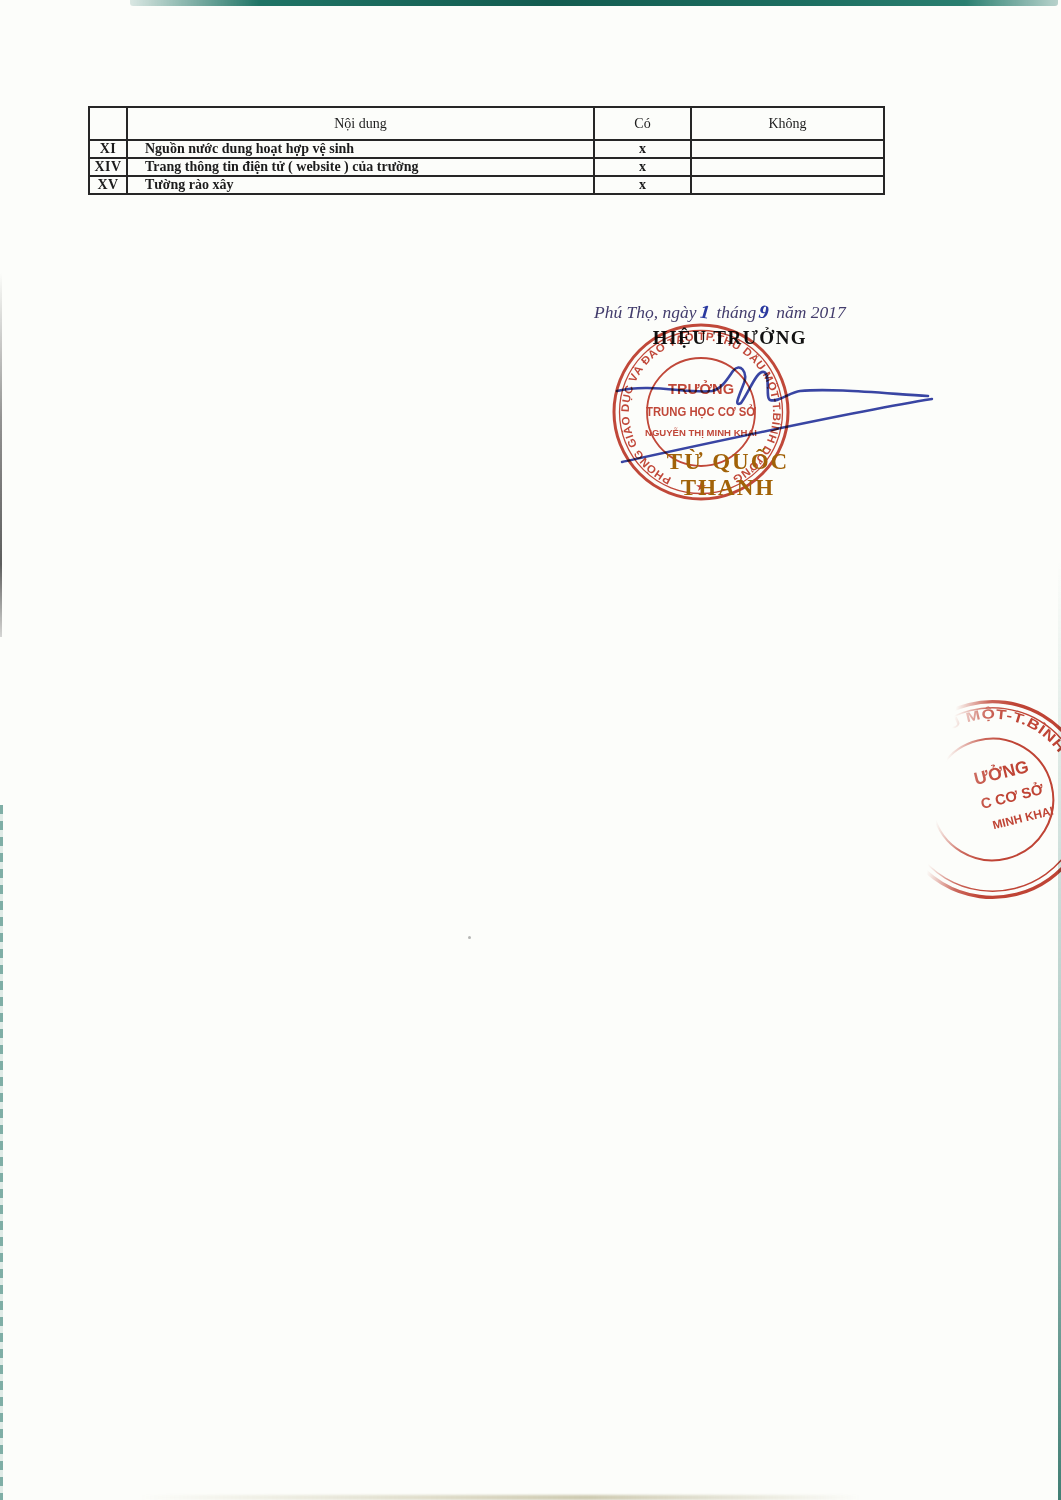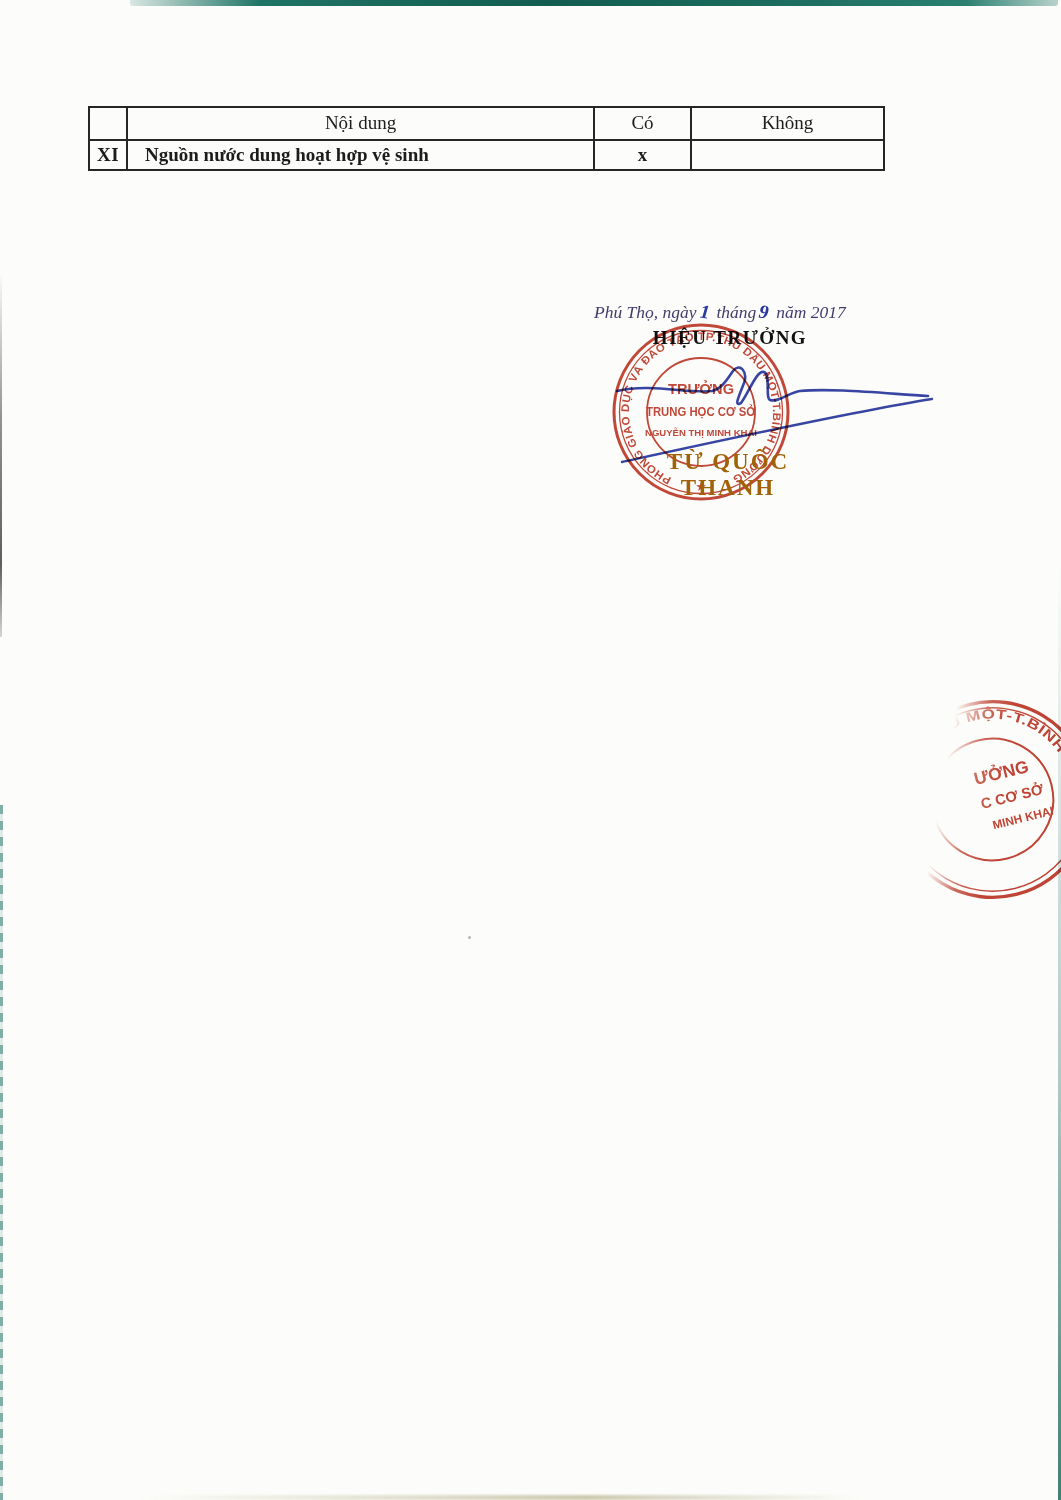--- a/index.html
+++ b/index.html
@@ -45,24 +45,24 @@
   }
 
   
   .tbl{
     position:absolute;left:88px;top:106px;width:795px;
     border-collapse:collapse;table-layout:fixed;
   }
   .tbl th,.tbl td{
     border:2px solid #262626;
     padding:0;overflow:hidden;white-space:nowrap;
-    font-size:19px;line-height:1.1;
+    font-size:14px;line-height:1.1;
   }
   .tbl thead tr{height:33px;}
-  .tbl tbody tr{height:30px;}
+  .tbl tbody tr{height:18px;}
   .th-txt{font-weight:400;text-align:center;}
   .td-num{font-weight:700;text-align:center;font-size:15.5px;letter-spacing:.5px;}
   .td-content{font-weight:700;text-align:left;padding-left:17px !important;font-size:16.5px;}
   .td-mark{font-weight:700;text-align:center;font-size:15px;}
 
   
   .place-date{
     position:absolute;left:594px;top:301px;width:280px;
     font-style:italic;font-size:17.5px;color:#423c6c;white-space:nowrap;
   }
@@ -124,20 +124,32 @@
         <th class="th-txt">Không</th>
       </tr>
     </thead>
     <tbody>
       <tr>
         <td class="td-num">XI</td>
         <td class="td-content">Nguồn nước dung hoạt hợp vệ sinh</td>
         <td class="td-mark">x</td>
         <td class="td-mark"></td>
       </tr>
+      <tr>
+        <td class="td-num">XIV</td>
+        <td class="td-content">Trang thông tin điện tử ( website ) của trường</td>
+        <td class="td-mark">x</td>
+        <td class="td-mark"></td>
+      </tr>
+      <tr>
+        <td class="td-num">XV</td>
+        <td class="td-content">Tường rào xây</td>
+        <td class="td-mark">x</td>
+        <td class="td-mark"></td>
+      </tr>
     </tbody>
   </table>
 
   <div class="place-date"><span>Phú Thọ, ngày</span><span class="hand-digit">1</span> <span>tháng</span><span class="hand-digit">9</span> <span>năm 2017</span></div>
 
   <div class="sig-title">HIỆU TRƯỞNG</div>
 
   <div class="stamp-main">
     <svg class="stamp-svg" width="200" height="200" viewBox="0 0 200 200">
       <circle cx="100" cy="100" r="87" fill="none" stroke="#bf3a2b" stroke-width="3"></circle>

